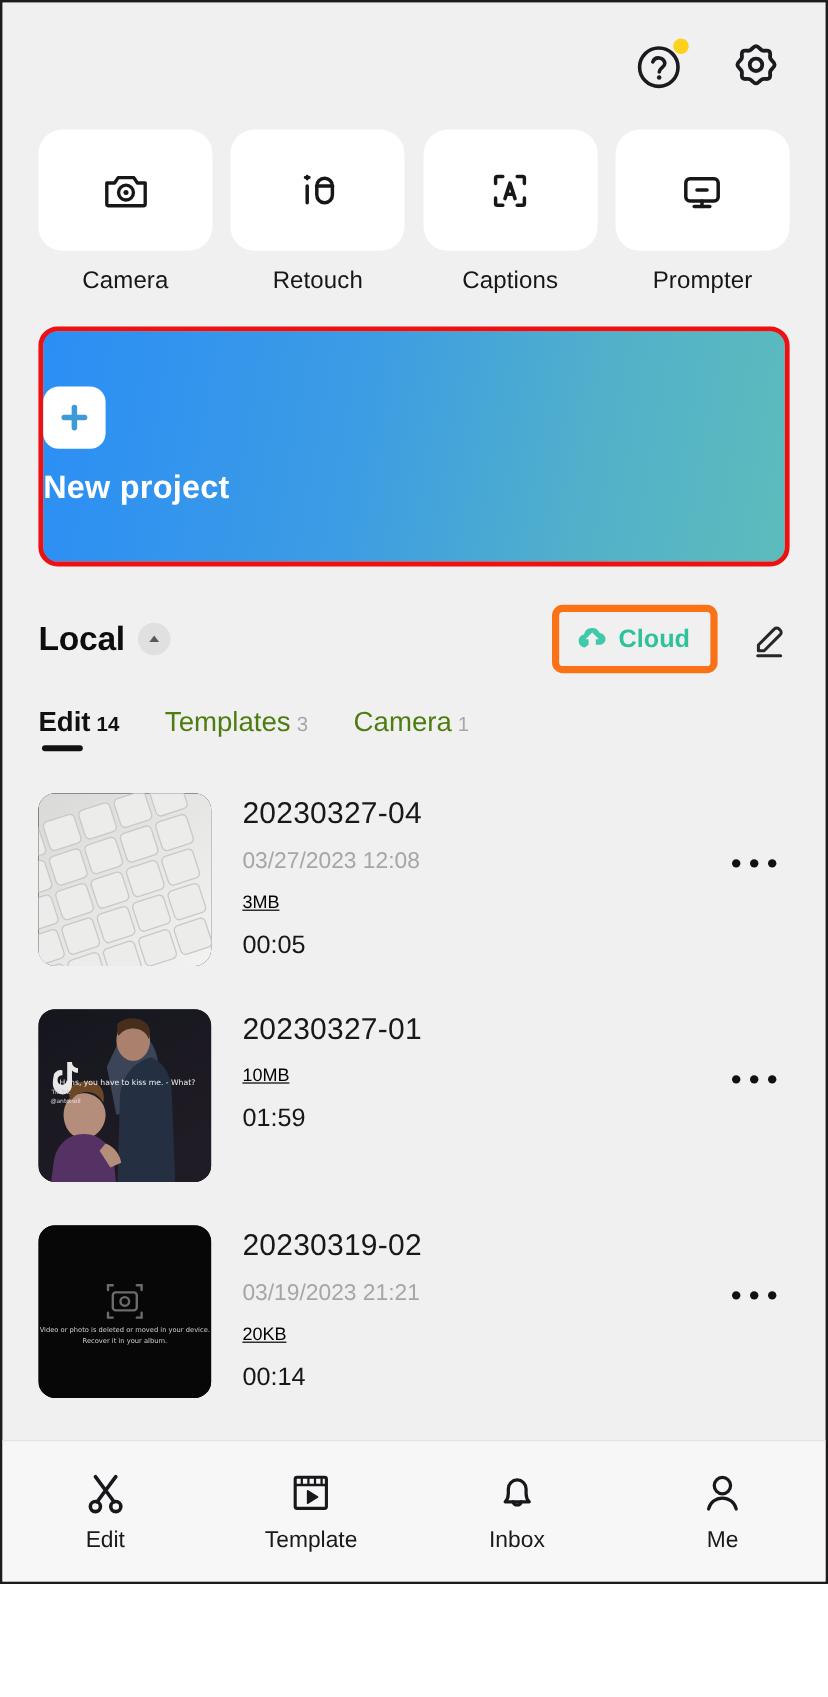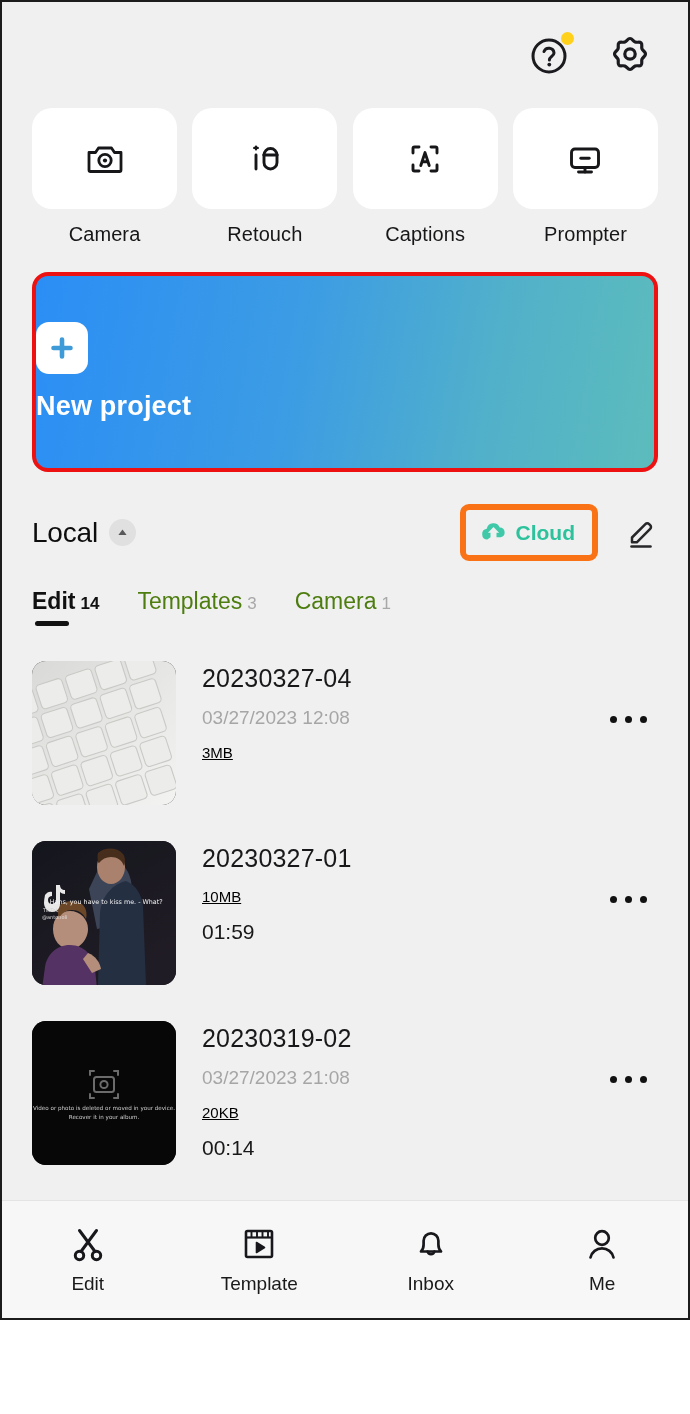--- a/index.html
+++ b/index.html
@@ -85,21 +85,21 @@
     letter-spacing: .2px;
   }
 
   
   .local-row {
     display: flex; align-items: center;
     padding: 32px 30px 0;
     flex: 0 0 auto;
   }
   .local-title {
-    font-size: 28px; font-weight: normal; color: #0d0d0d;
+    font-size: 28px; font-weight: bold; color: #0d0d0d;
     letter-spacing: -.2px;
   }
   .caret-btn {
     margin-left: 11px;
     width: 27px; height: 27px; border-radius: 50%;
     background: #e0e0e0;
     display: flex; align-items: center; justify-content: center;
     cursor: pointer;
   }
   .caret-btn svg { width: 13px; height: 13px; display: block; }
@@ -360,20 +360,21 @@
                 <rect x="67" y="122" width="27" height="25" rx="4"></rect>
               <rect x="98" y="122" width="27" height="25" rx="4"></rect>
             </g>
           </svg>
         </span>
       </div>
       <div class="meta">
         <div class="m-title">20230327-04</div>
         <div class="m-date">03/27/2023 12:08</div>
         <div class="m-size">3MB</div>
+        <div class="m-dur">00:05</div>
       </div>
       <div class="more-btn">
         <span style="display:flex;gap:8px;">
           <i></i>
             <i></i>
             <i></i>
         </span>
       </div>
     </div>
 
@@ -430,21 +431,21 @@
               <circle cx="72" cy="63.5" r="3.6"></circle>
               <path d="M58 54v-4h4M86 54v-4h-4M58 73v4h4M86 73v4h-4" stroke-linecap="round"></path>
             </g>
             <text x="72" y="89" text-anchor="middle" font-family="DejaVu Sans, sans-serif" font-size="5.6" fill="#cfcfcf">Video or photo is deleted or moved in your device.</text>
             <text x="72" y="98" text-anchor="middle" font-family="DejaVu Sans, sans-serif" font-size="5.6" fill="#cfcfcf">Recover it in your album.</text>
           </svg>
         </span>
       </div>
       <div class="meta">
         <div class="m-title">20230319-02</div>
-        <div class="m-date">03/27/2023 21:08</div>
+        <div class="m-date">03/19/2023 21:21</div>
         <div class="m-size">20KB</div>
         <div class="m-dur">00:14</div>
       </div>
       <div class="more-btn">
         <span style="display:flex;gap:8px;">
           <i></i>
             <i></i>
             <i></i>
         </span>
       </div>

